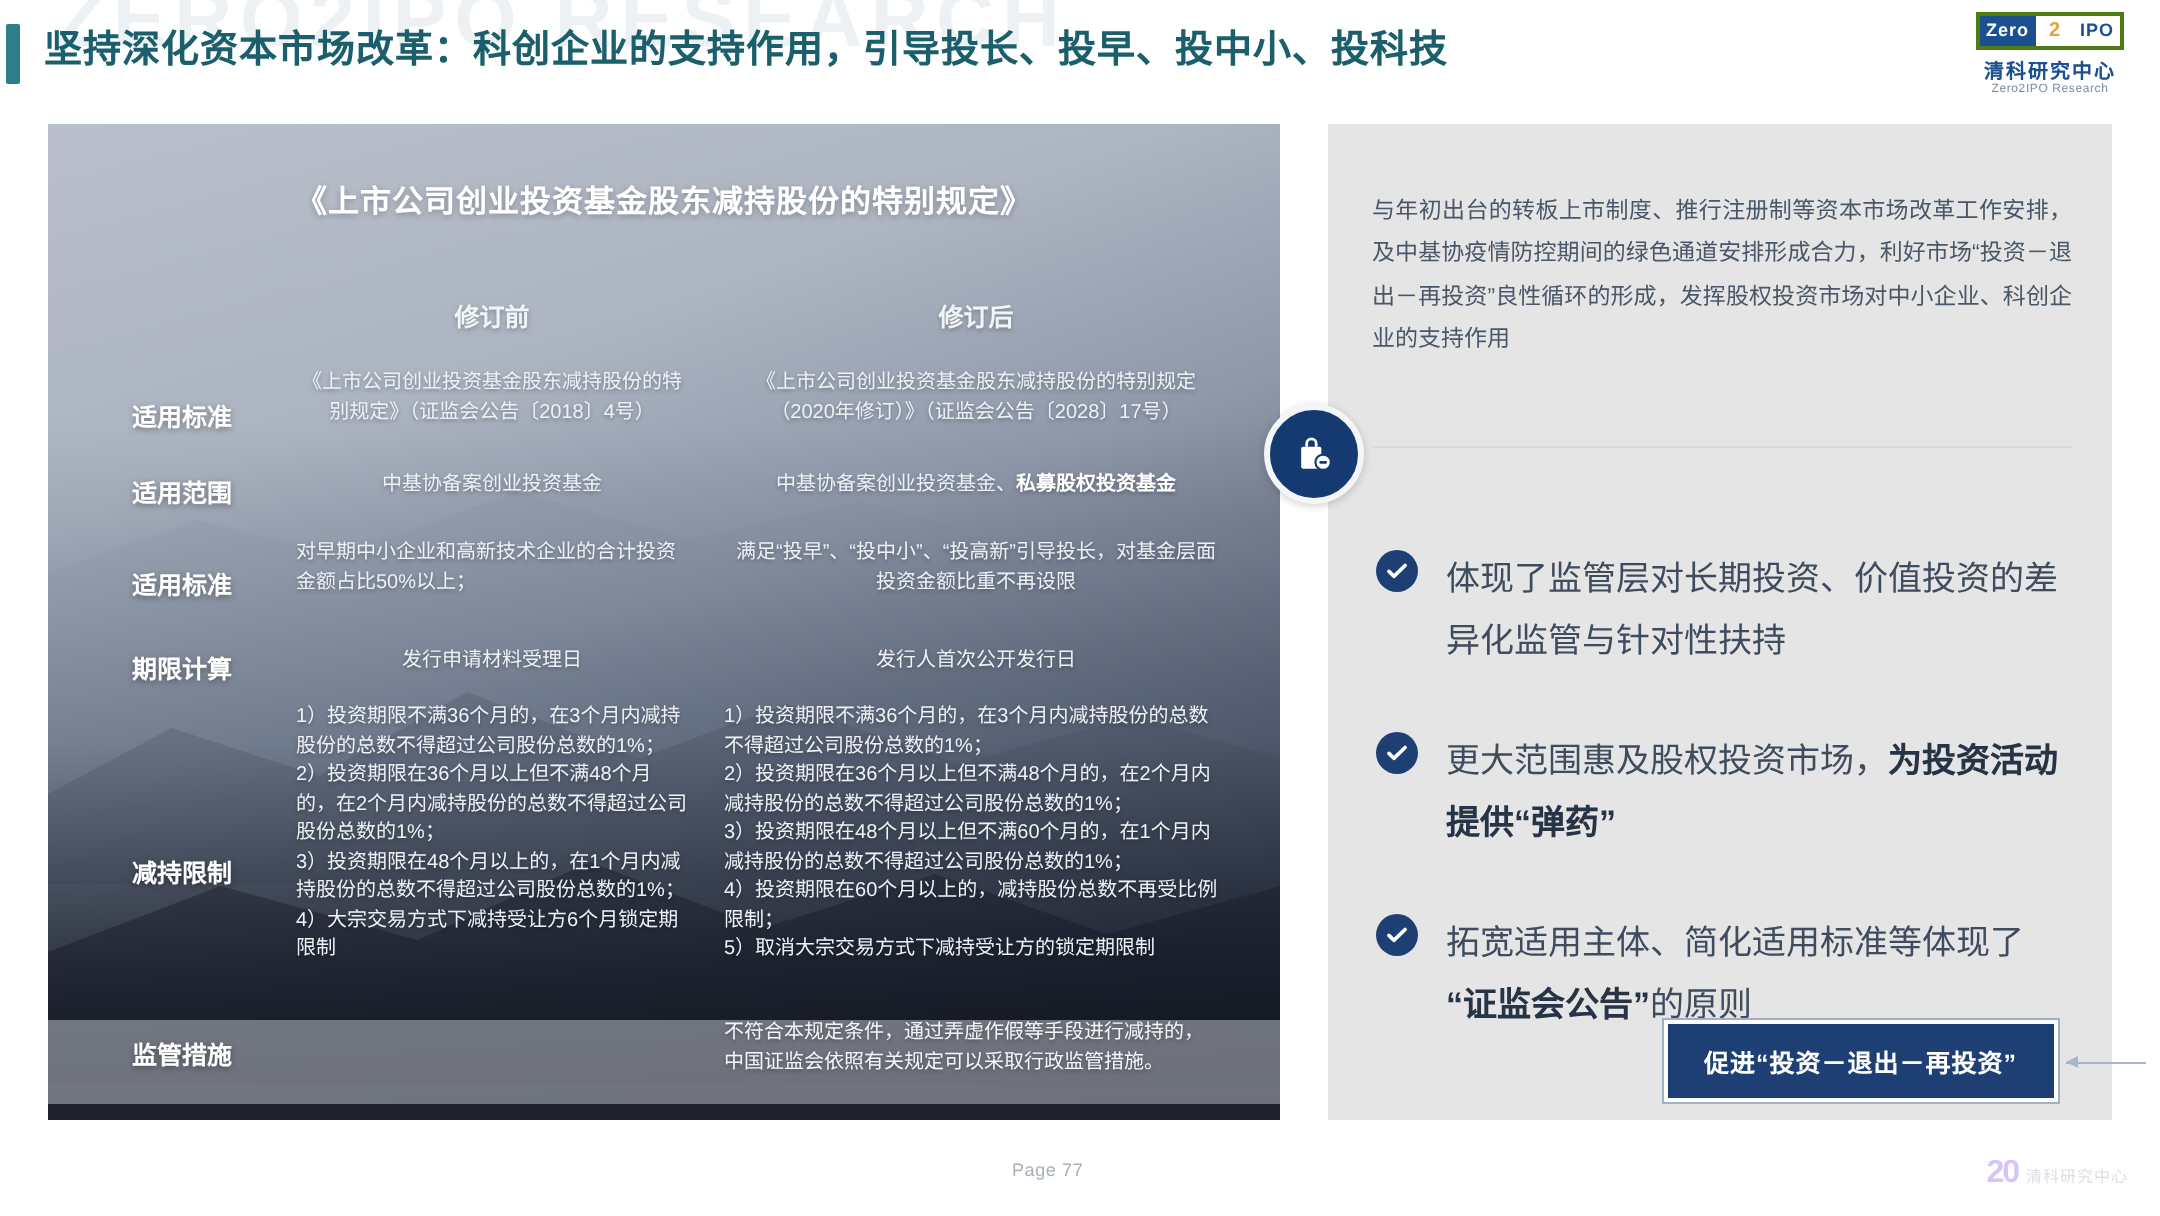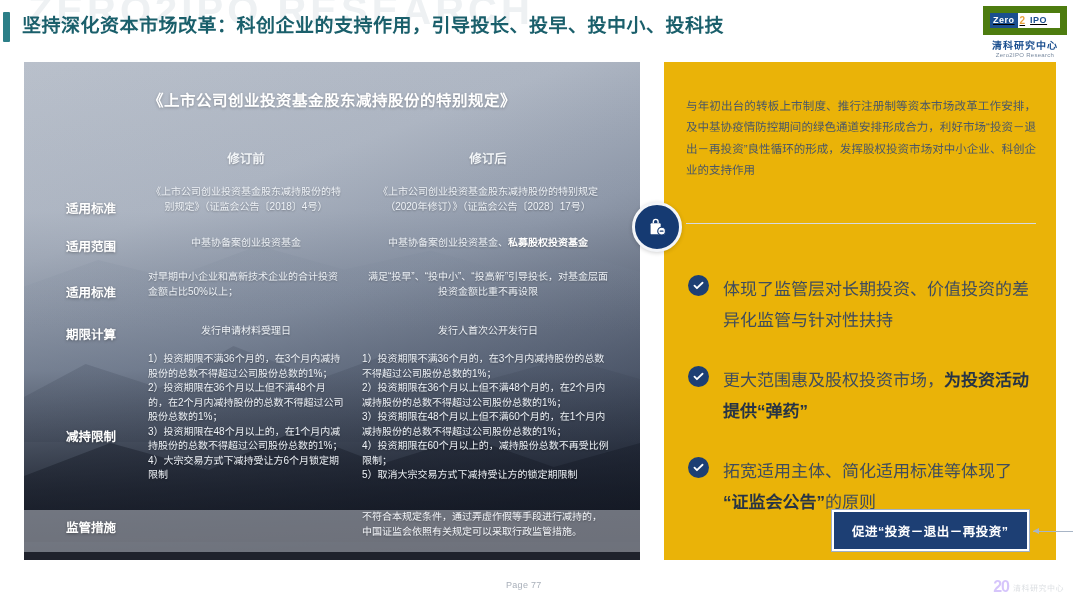--- a/index.html
+++ b/index.html
@@ -26,24 +26,23 @@
   }
   .page-title{
     position:absolute;left:22px;top:0px;
     font-size:19px;font-weight:bold;color:#1a5f6b;
     letter-spacing:.5px;white-space:nowrap;line-height:32px;
   }
 
   
   .brand{position:absolute;right:12px;top:6px;width:86px;text-align:center;}
   .brand-mark{
-    display:flex;align-items:stretch;justify-content:flex-start;
-    border:7px solid #4d7c0f;height:15px;width:70px;margin:0 auto;
+    display:flex;align-items:stretch;justify-content:space-between;
+    border:2px solid #4d7c0f;height:15px;width:70px;margin:0 auto;
     background:#ffffff;
-    text-decoration:underline;
   }
   .brand-zero{
     background:#1b4f8f;color:#fff;font-size:9px;font-weight:bold;
     padding:0 3px;line-height:15px;letter-spacing:.5px;
   }
   .brand-two{
     color:#e8a33d;font-size:10px;font-weight:bold;line-height:15px;padding:0 2px;
   }
   .brand-ipo{
     color:#1b4f8f;font-size:9px;font-weight:bold;line-height:15px;padding:0 3px;
@@ -111,21 +110,21 @@
     background:rgba(186,190,198,.55);
   }
   .bottom-band-inner{
     position:absolute;left:0;bottom:0;width:100%;height:8px;
     background:rgba(22,26,36,.9);
   }
 
   
   .right-panel{
     position:absolute;left:640px;top:0;width:392px;height:498px;
-    background:#eab308;
+    background:#e5e5e5;
   }
   .intro{
     position:absolute;left:22px;top:34px;width:350px;
     font-size:11.5px;line-height:1.85;color:#4a5768;text-align:justify;
   }
   .divider{
     position:absolute;left:22px;top:161px;width:350px;height:1px;
     background:#d5dae3;
   }
 

